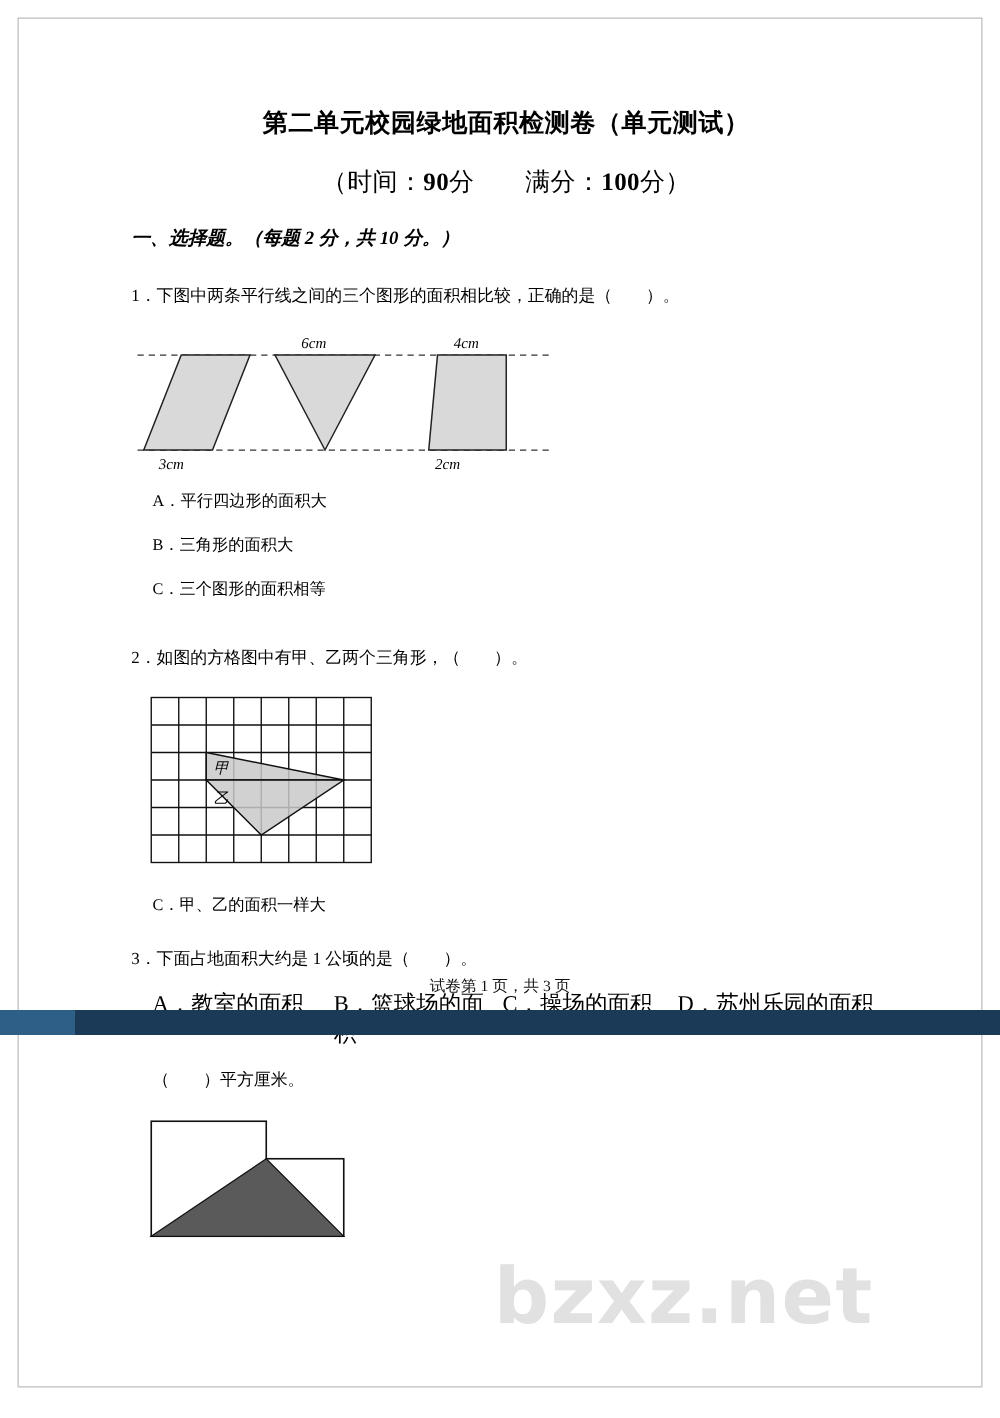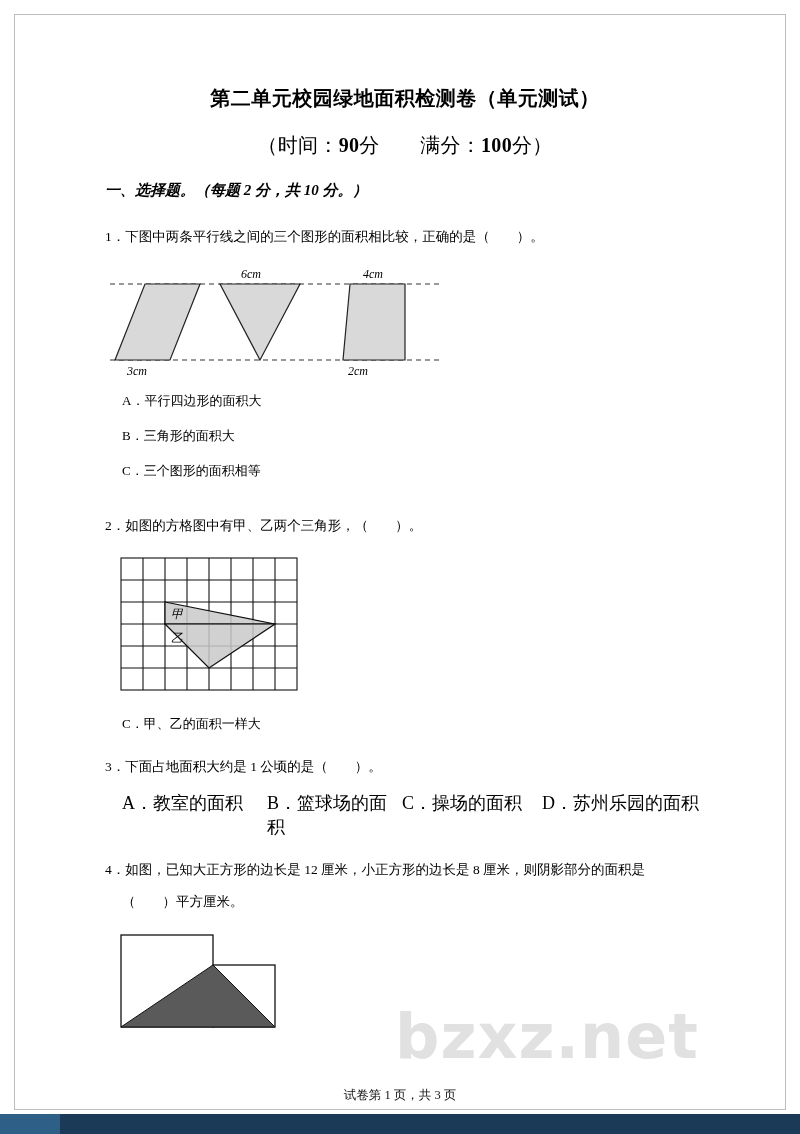--- a/index.html
+++ b/index.html
@@ -12,21 +12,21 @@
     height: 1134px;
     position: relative;
     font-family: "Liberation Serif", serif;
     color: #000;
     overflow: hidden;
   }
   .page {
     position: absolute;
     left: 0; top: 0;
     width: 800px;
-    height: 1134px;
+    height: 828px;
     background: #fff;
     box-sizing: border-box;
   }
   .paper-border {
     position: absolute;
     left: 14px;
     top: 14px;
     width: 772px;
     height: 1096px;
     border: 1px solid #bdbdbd;
@@ -204,23 +204,20 @@
       <span>3．</span><span>下面占地面积大约是 1 公顷的是（　　）。</span>
     </div>
 
     <div class="opt-row">
       <span style="width:145px">A．教室的面积</span>
       <span style="width:135px">B．篮球场的面积</span>
       <span style="width:140px">C．操场的面积</span>
       <span>D．苏州乐园的面积</span>
     </div>
 
-    <div class="q-line" style="margin-top:18px">
-      <span>4．</span><span>如图，已知大正方形的边长是 12 厘米，小正方形的边长是 8 厘米，则阴影部分的面积是</span>
-    </div>
     <div class="q-line q-indent">（　　）平方厘米。</div>
 
     <div class="fig-wrap" style="margin-left:8px;margin-top:14px">
       <svg width="190" height="105" viewBox="0 0 190 105">
 
         <rect x="8" y="6" width="92" height="92" fill="none" stroke="#111" stroke-width="1.3"></rect>
 
         <rect x="100" y="36" width="62" height="62" fill="none" stroke="#111" stroke-width="1.3"></rect>
 
         <polygon points="8,98 100,36 162,98" fill="#5a5a5a" stroke="#111" stroke-width="1"></polygon>

